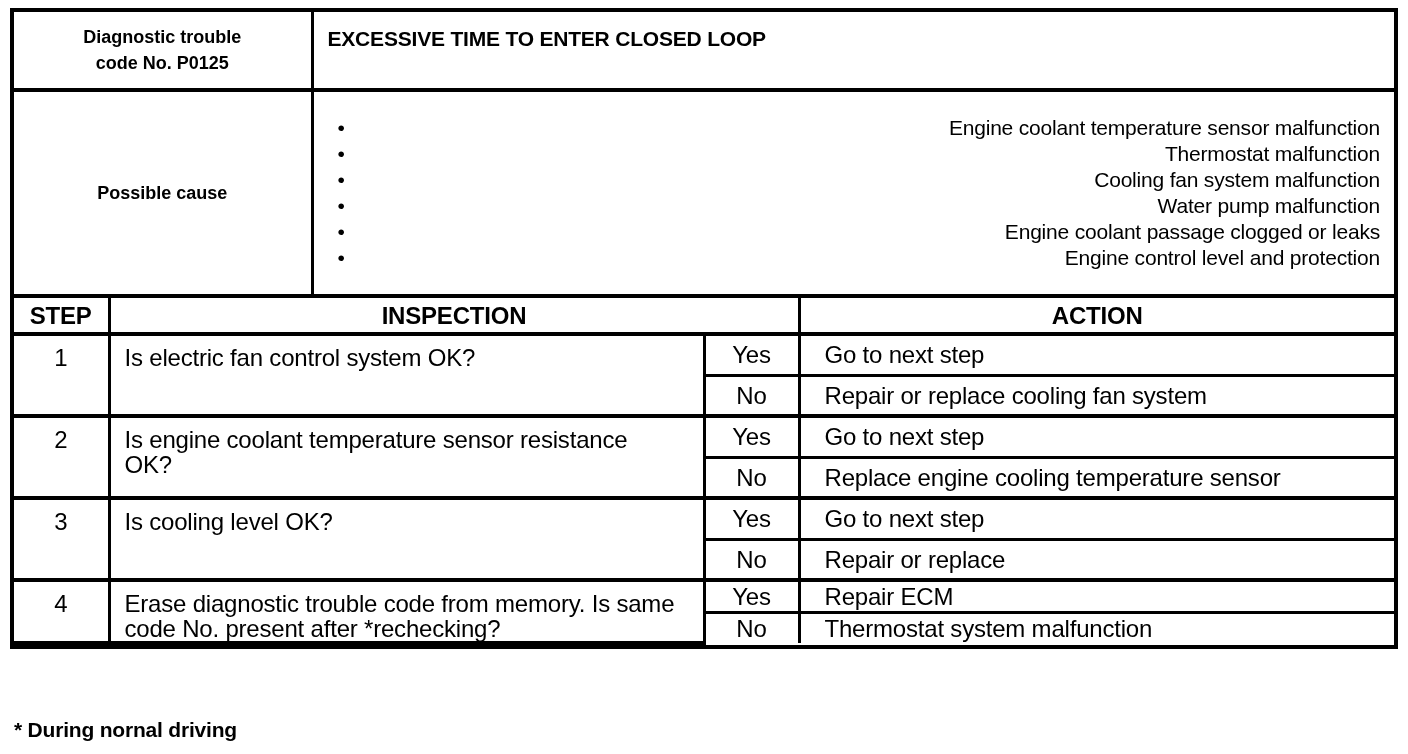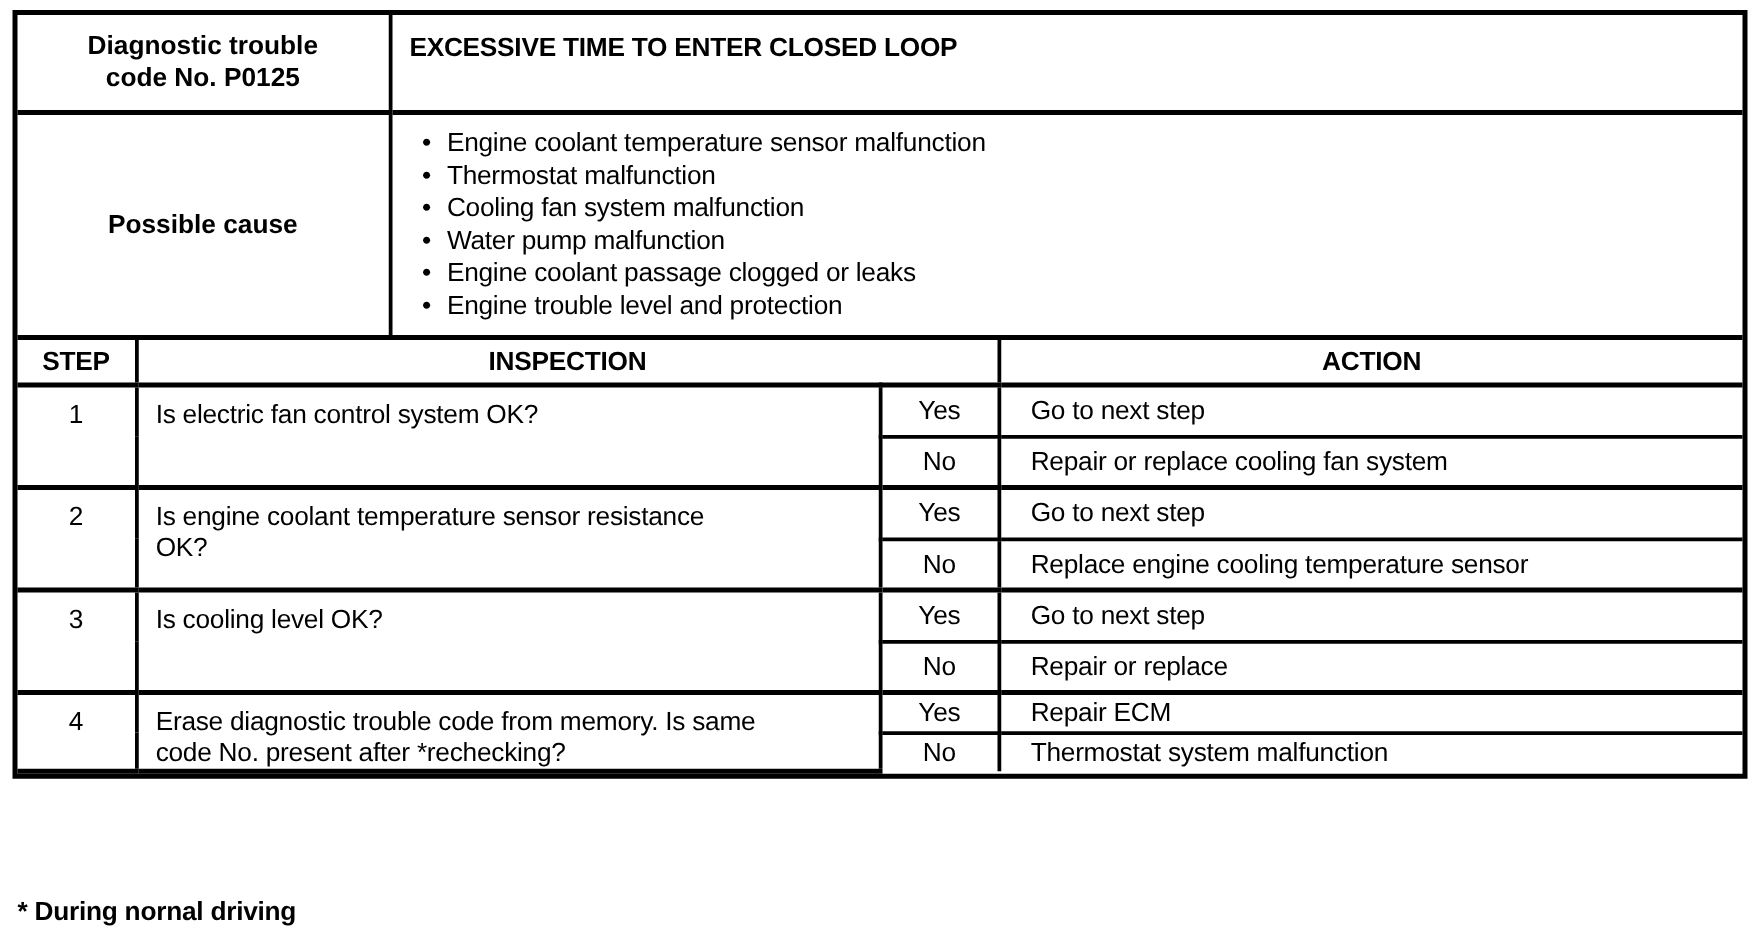--- a/index.html
+++ b/index.html
@@ -18,55 +18,56 @@
     background: #fff;
   }
   table { border-collapse: collapse; width: 100%; table-layout: fixed; }
 
   
   .info-table th, .info-table td { border: 0; vertical-align: middle; }
   .info-table .label-cell {
     border-right: 3px solid #000;
     text-align: center;
     font-weight: bold;
-    font-size: 21px;
+    font-size: 18px;
     line-height: 26px;
   }
   .info-table tr:not(:last-child) th,
   .info-table tr:not(:last-child) td { border-bottom: 4px solid #000; }
   .info-table .content-cell {
-    padding: 10px 14px;
+    padding: 23px 14px;
     font-size: 21px;
     line-height: 26px;
     letter-spacing: -0.2px;
   }
   .row-dtc { height: 78px; }
   .row-dtc .content-cell { vertical-align: top; padding-top: 14px; font-weight: bold; }
   .row-symptom { height: 61px; }
   .row-cause { height: 172px; }
   .row-cause .content-cell { vertical-align: middle; }
   .cause-list { list-style: none; }
   .cause-list li {
     position: relative;
     padding-left: 30px;
     line-height: 26px;
+    text-align: right;
   }
   .cause-list li::before {
     content: "•";
     position: absolute;
     left: 10px;
     font-size: 21px;
   }
   .tline { display: block; }
   .tline:empty { display: none; }
 
   
   .steps-table { border-top: 4px solid #000; }
   .steps-table th, .steps-table td {
-    font-size: 21px;
+    font-size: 24px;
     line-height: 25px;
     letter-spacing: -0.2px;
   }
   .steps-table thead th {
     font-weight: bold;
     text-align: center;
     height: 38px;
     border-bottom: 4px solid #000;
     border-top: 0;
   }
@@ -137,21 +138,21 @@
     </tr>
     <tr class="row-cause">
       <th class="label-cell">Possible cause</th>
       <td class="content-cell">
         <ul class="cause-list">
           <li>Engine coolant temperature sensor malfunction</li>
           <li>Thermostat malfunction</li>
           <li>Cooling fan system malfunction</li>
           <li>Water pump malfunction</li>
           <li>Engine coolant passage clogged or leaks</li>
-          <li>Engine trouble level and protection</li>
+          <li>Engine control level and protection</li>
         </ul>
       </td>
     </tr>
   </tbody>
     </table>
 
   <table class="steps-table">
     <colgroup>
       <col class="col-step">
         <col class="col-inspection">

